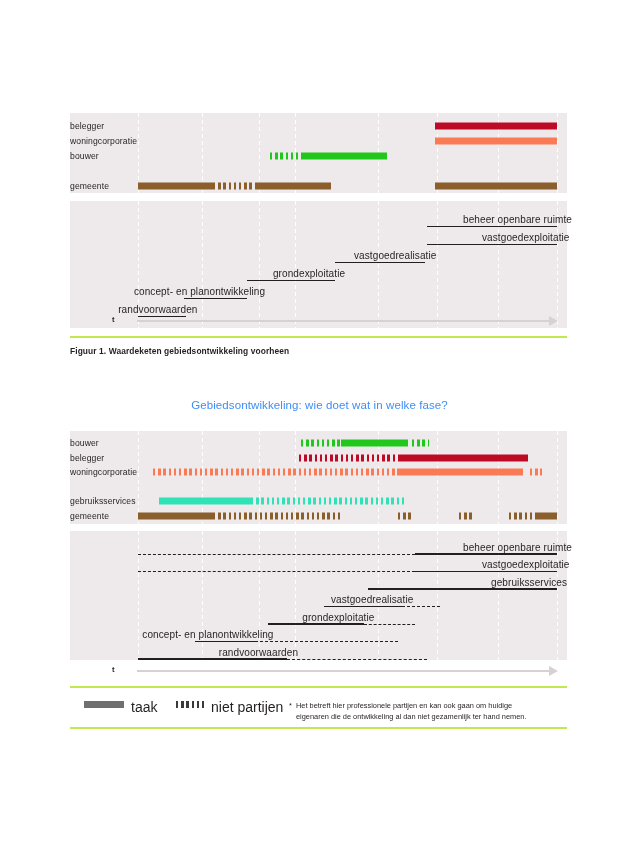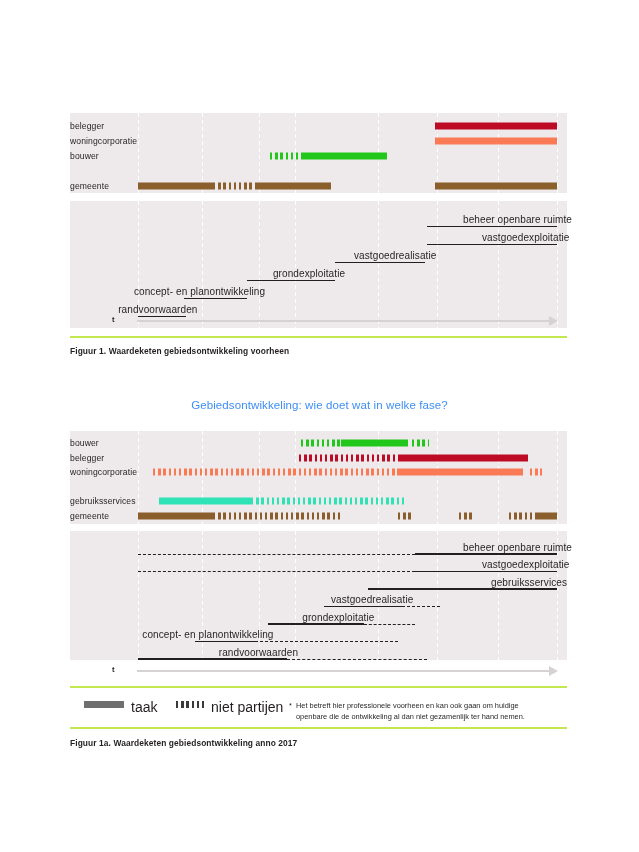--- a/index.html
+++ b/index.html
@@ -265,21 +265,20 @@
 
   <div class="greenrule" style="left:70px;top:686px;width:497px;"></div>
 
   <div>
     <span class="legend-swatch-solid" style="left:84px;top:701px;"></span>
     <span class="legend-text" style="left:131px;top:699px;">taak</span>
     <span class="legend-swatch-dash" style="left:176px;top:701px;"></span>
     <span class="legend-text" style="left:211px;top:699px;">niet partijen</span>
     <div class="footnote" style="left:296px;top:700px;">
       <span class="star">*</span>
-      <span>Het betreft hier professionele voorheen en kan ook gaan om huidige</span><br>
-      <span>openbare die de ontwikkeling al dan niet gezamenlijk ter hand nemen.</span>
+      <span>Het betreft hier professionele partijen en kan ook gaan om huidige</span><br>
+      <span>eigenaren die de ontwikkeling al dan niet gezamenlijk ter hand nemen.</span>
     </div>
   </div>
 
   <div class="greenrule" style="left:70px;top:727px;width:497px;"></div>
-  <div class="caption" style="left:70px;top:738px;">Figuur 1a. Waardeketen gebiedsontwikkeling anno 2017</div>
 
 </div>
 
 </body></html>

